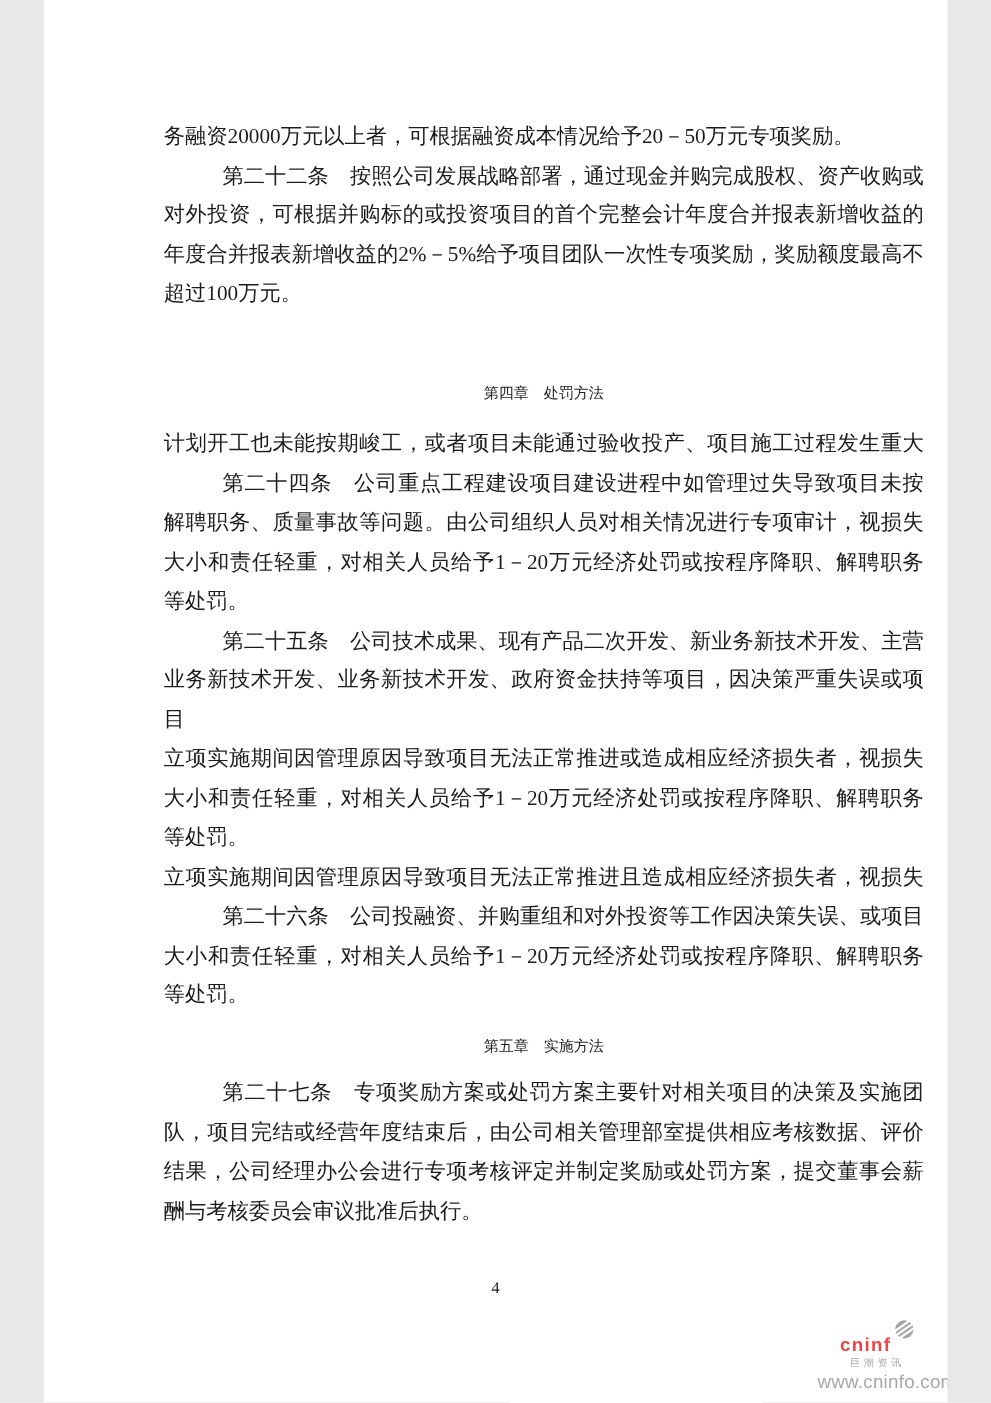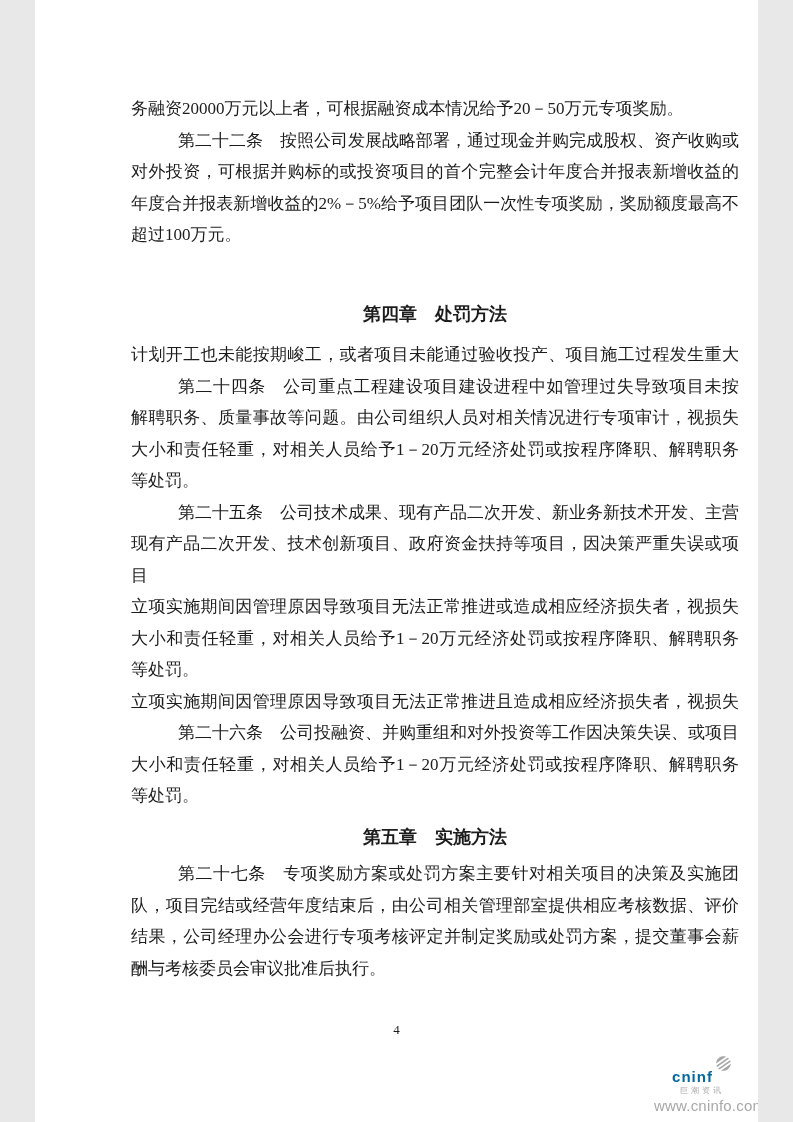--- a/index.html
+++ b/index.html
@@ -19,22 +19,22 @@
     top: 93px;
     width: 608px;
     font-size: 17px;
     line-height: 31.5px;
   }
   .para { margin: 0; }
   .line { text-align: justify; }
   .line.fill { text-align-last: justify; -moz-text-align-last: justify; }
   .line.indent { text-indent: 47px; }
   .chapter-heading {
-    font-weight: bold;
-    font-size: 18px;
+    font-weight: normal;
+    font-size: 12px;
     text-align: center;
     line-height: 31.5px;
     margin: 0;
   }
   .chapter-heading.h1 { margin-top: 48px; margin-bottom: 9px; }
   .chapter-heading.h2 { margin-top: 10px; margin-bottom: 5px; }
   .page-number {
     position: absolute;
     left: 0;
     top: 1022px;
@@ -56,21 +56,21 @@
   .logo-brand-row {
     display: flex;
     align-items: center;
     justify-content: center;
     gap: 2px;
   }
   .logo-brand {
     font-weight: bold;
     font-size: 15px;
     letter-spacing: 1px;
-    color: #0369a1;
+    color: #ef4444;
     margin-top: 28px;
   }
   .logo-swirl { width: 17px; height: 17px; display: inline-block; }
   .logo-cn {
     font-size: 8px;
     letter-spacing: 3px;
     color: #a8a8a8;
     margin-top: 1px;
   }
   .logo-url {
@@ -106,21 +106,21 @@
     <div class="para">
       <div class="line fill">计划开工也未能按期峻工，或者项目未能通过验收投产、项目施工过程发生重大</div>
       <div class="line fill indent">第二十四条　公司重点工程建设项目建设进程中如管理过失导致项目未按</div>
       <div class="line fill">解聘职务、质量事故等问题。由公司组织人员对相关情况进行专项审计，视损失</div>
       <div class="line fill">大小和责任轻重，对相关人员给予1－20万元经济处罚或按程序降职、解聘职务</div>
       <div class="line">等处罚。</div>
     </div>
 
     <div class="para">
       <div class="line fill indent">第二十五条　公司技术成果、现有产品二次开发、新业务新技术开发、主营</div>
-      <div class="line fill">现有产品二次开发、技术创新项目、政府资金扶持等项目，因决策严重失误或项目</div>
+      <div class="line fill">业务新技术开发、业务新技术开发、政府资金扶持等项目，因决策严重失误或项目</div>
       <div class="line fill">立项实施期间因管理原因导致项目无法正常推进或造成相应经济损失者，视损失</div>
       <div class="line fill">大小和责任轻重，对相关人员给予1－20万元经济处罚或按程序降职、解聘职务</div>
       <div class="line">等处罚。</div>
     </div>
 
     <div class="para">
       <div class="line fill">立项实施期间因管理原因导致项目无法正常推进且造成相应经济损失者，视损失</div>
       <div class="line fill indent">第二十六条　公司投融资、并购重组和对外投资等工作因决策失误、或项目</div>
       <div class="line fill">大小和责任轻重，对相关人员给予1－20万元经济处罚或按程序降职、解聘职务</div>
       <div class="line">等处罚。</div>

